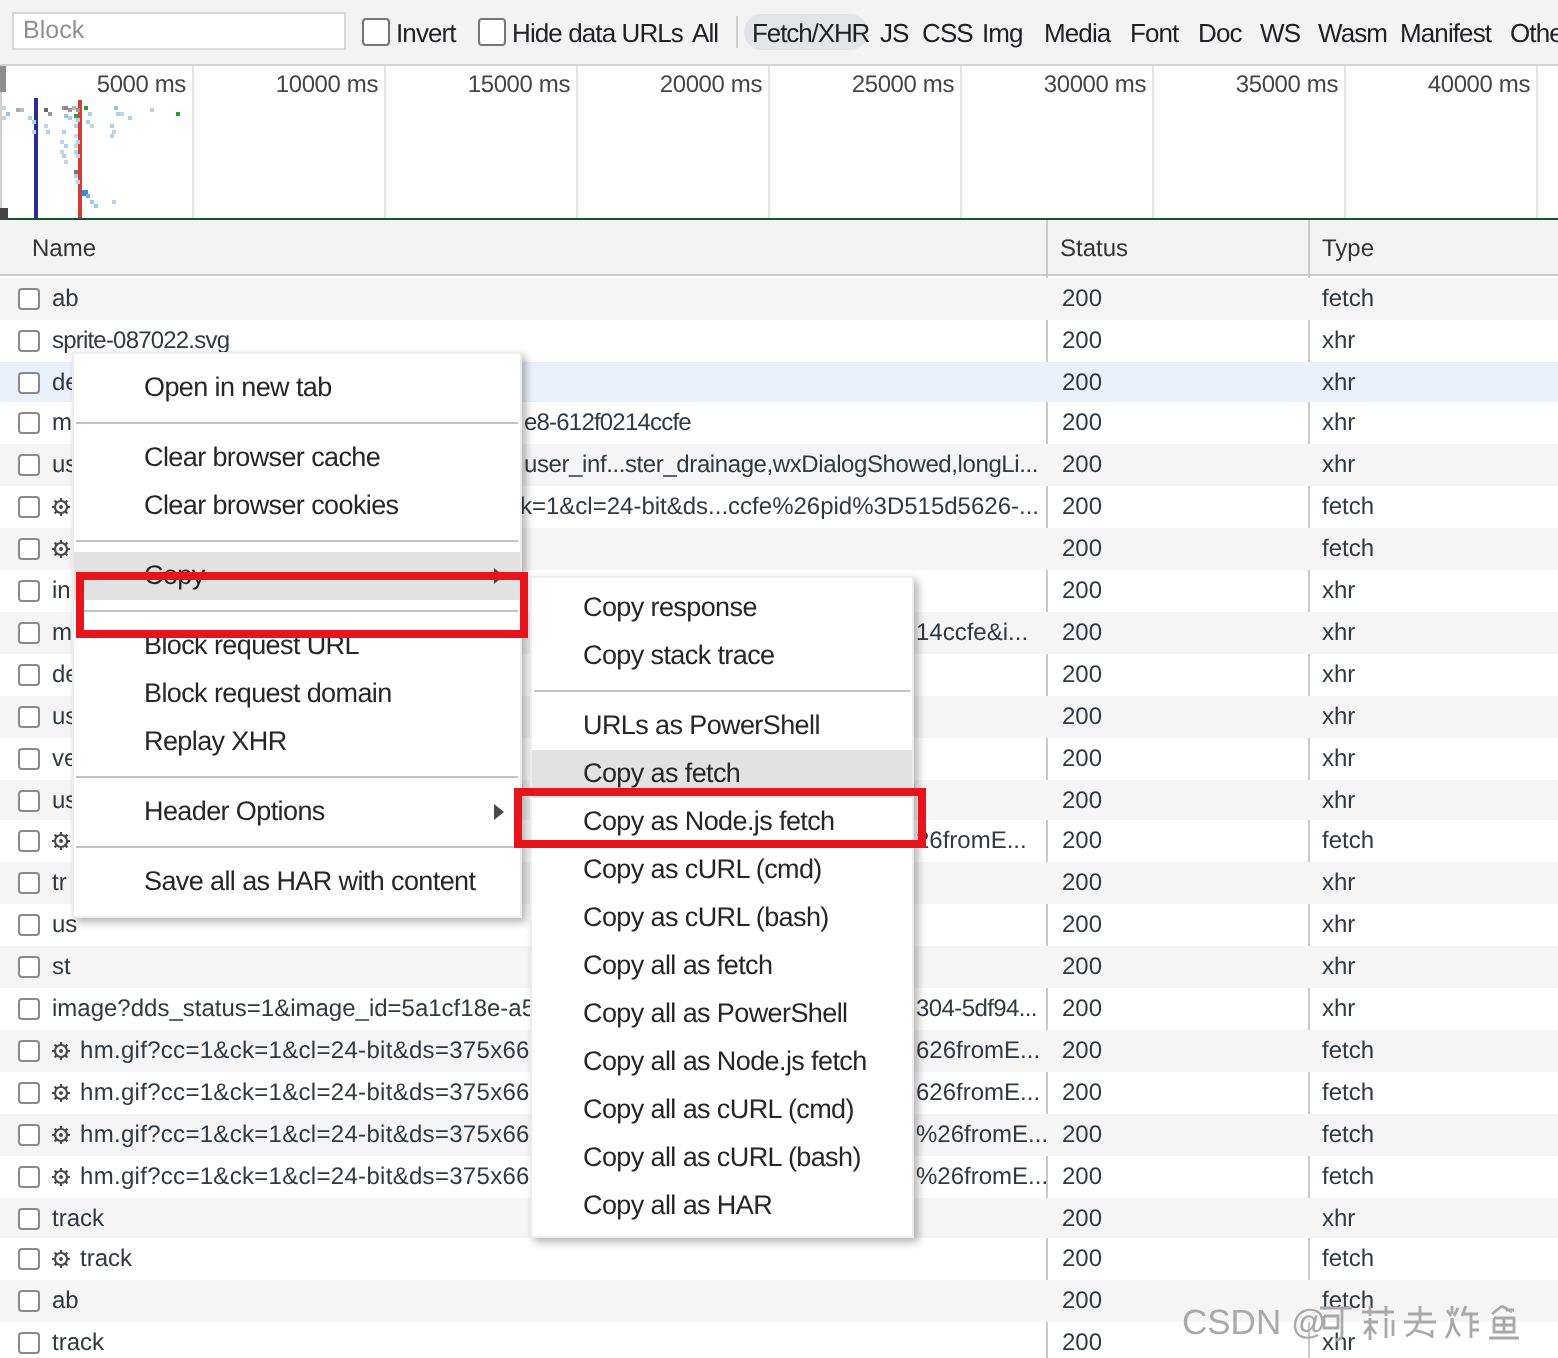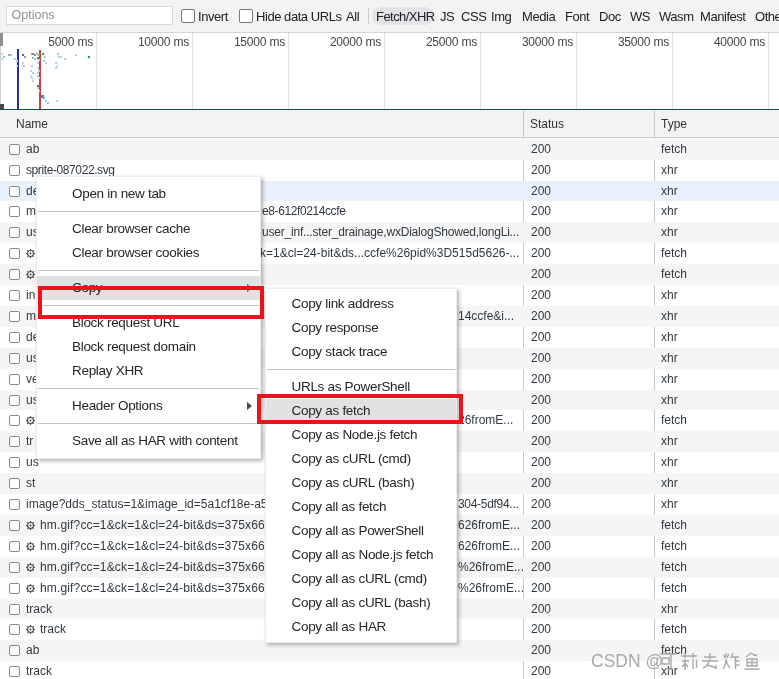--- a/index.html
+++ b/index.html
@@ -44,21 +44,21 @@
 #mmenu{left:36px;top:176px;width:223px;padding:5px 0;}
 #mmenu .mi{padding-left:35px;}
 #smenu{left:265px;top:288px;width:190px;padding:3px 0;}
 #smenu .mi{padding-left:25.5px;}
 .redbox{border:4px solid #e8131b;z-index:20;}
 #wm{left:591px;top:650px;z-index:5;}
 </style></head>
 <body>
 
 <div class="abs" id="fbar"></div>
-<div class="abs" id="finput">Options</div>
+<div class="abs" id="finput">Block</div>
 <div class="abs cb" style="left:181px;top:9px;"></div>
 <div class="abs flabel" style="left:198px;">Invert</div>
 <div class="abs cb" style="left:239px;top:9px;"></div>
 <div class="abs flabel" style="left:256px;">Hide data URLs</div>
 <div class="abs flabel" style="left:346px;">All</div>
 <div class="abs" id="fsep"></div>
 <div class="abs" id="fpill"></div>
 <div class="abs flabel" style="left:376px;letter-spacing:-0.55px;">Fetch/XHR</div>
 <div class="abs flabel" style="left:440px;">JS</div>
 <div class="abs flabel" style="left:461px;">CSS</div>
@@ -394,21 +394,20 @@
 <div class="mi">Block request URL</div>
 <div class="mi">Block request domain</div>
 <div class="mi">Replay XHR</div>
 <div class="msep"></div>
 <div class="mi">Header Options<span class="arr"></span></div>
 <div class="msep"></div>
 <div class="mi">Save all as HAR with content</div>
 </div>
 
 <div class="abs menu" id="smenu">
-<div class="mi">Copy link address</div>
 <div class="mi">Copy response</div>
 <div class="mi">Copy stack trace</div>
 <div class="msep"></div>
 <div class="mi">URLs as PowerShell</div>
 <div class="mi hl">Copy as fetch</div>
 <div class="mi">Copy as Node.js fetch</div>
 <div class="mi">Copy as cURL (cmd)</div>
 <div class="mi">Copy as cURL (bash)</div>
 <div class="mi">Copy all as fetch</div>
 <div class="mi">Copy all as PowerShell</div>

